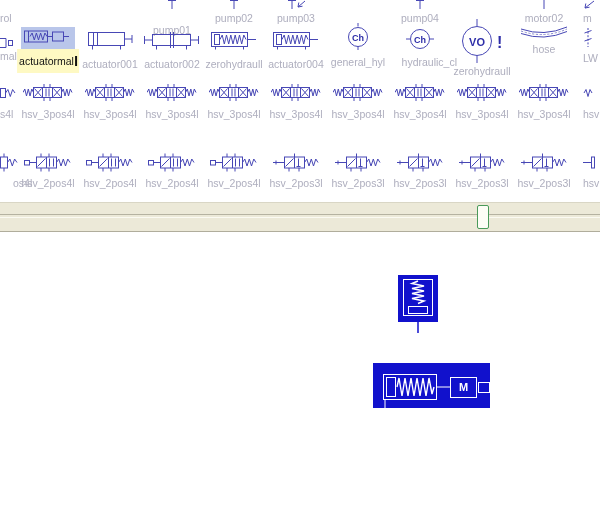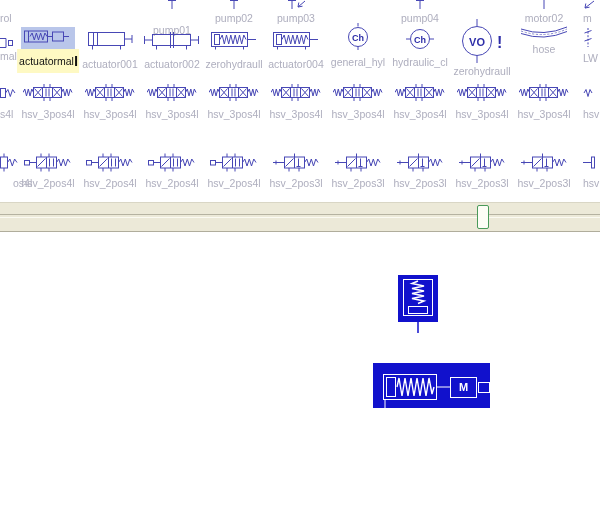--- a/index.html
+++ b/index.html
@@ -192,21 +192,21 @@
       </div>
       <div class="cell" style="left: 389px;">
         <div class="ic" style="top: 28px; height: 22px;">
           <svg width="28" height="22">
             <line x1="0" y1="11" x2="4" y2="11"></line>
             <circle cx="14" cy="11" r="9.5"></circle>
             <text x="14" y="14.5" font-size="9" text-anchor="middle">Ch</text>
             <line x1="24" y1="11" x2="28" y2="11"></line>
           </svg>
         </div>
-        <div class="lb" style="top: 56px;">hydraulic_cl</div>
+        <div class="lb" style="top: 56px; text-align: right;">hydraulic_cl</div>
       </div>
       <div class="cell" style="left: 451px;">
         <div class="ic" style="top: 19px; height: 46px;">
           <svg width="44" height="46">
             <line x1="17" y1="0" x2="17" y2="7"></line>
             <circle cx="17" cy="22" r="14.5"></circle>
             <text x="17" y="26.5" font-size="11" text-anchor="middle">VO</text>
             <text x="37" y="29" font-size="16">!</text>
             <line x1="17" y1="36.5" x2="17" y2="44"></line>
           </svg>

